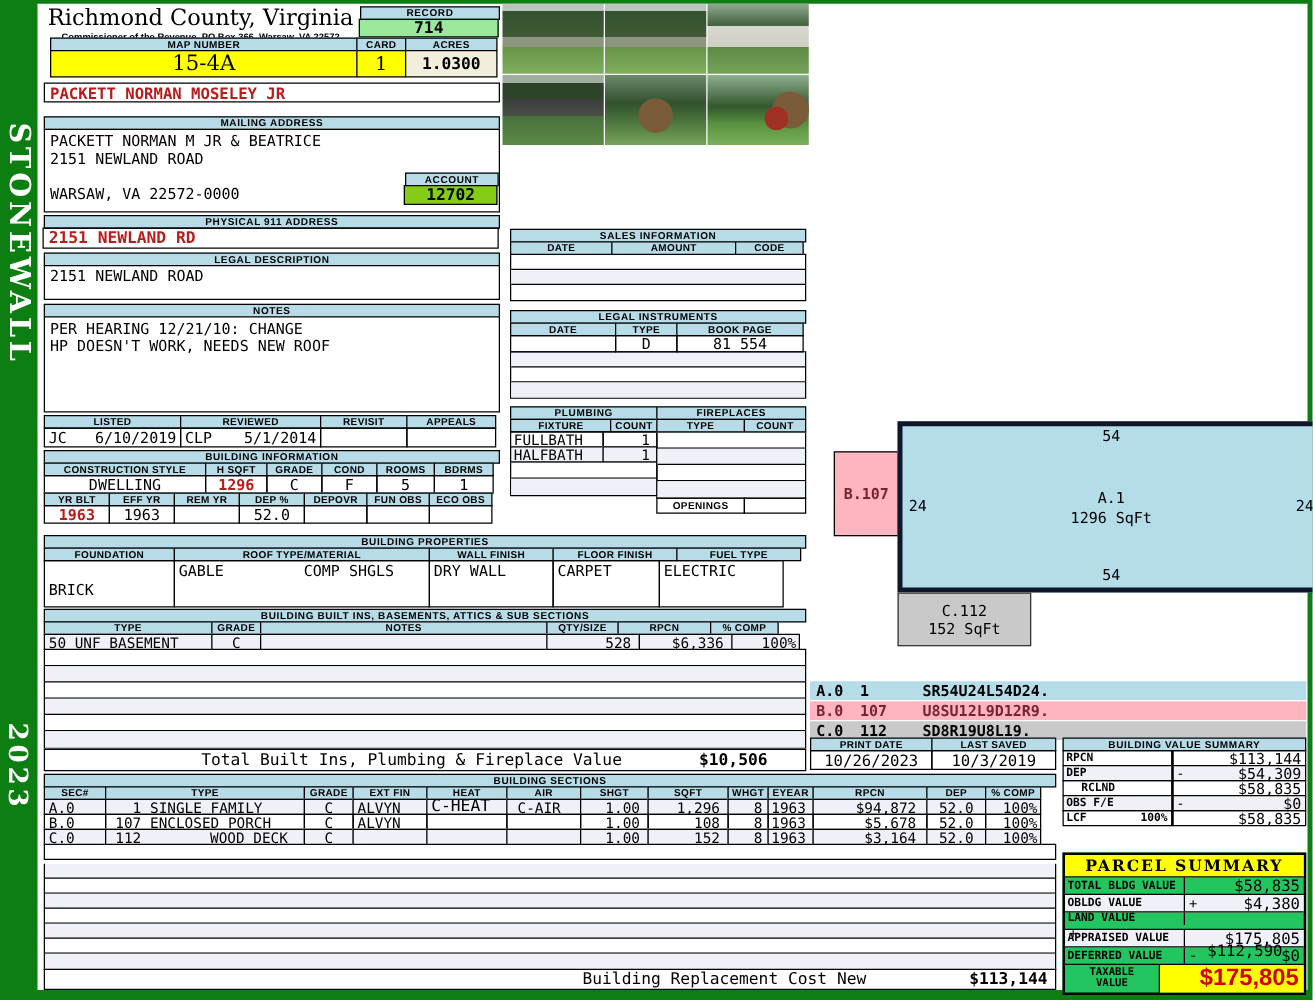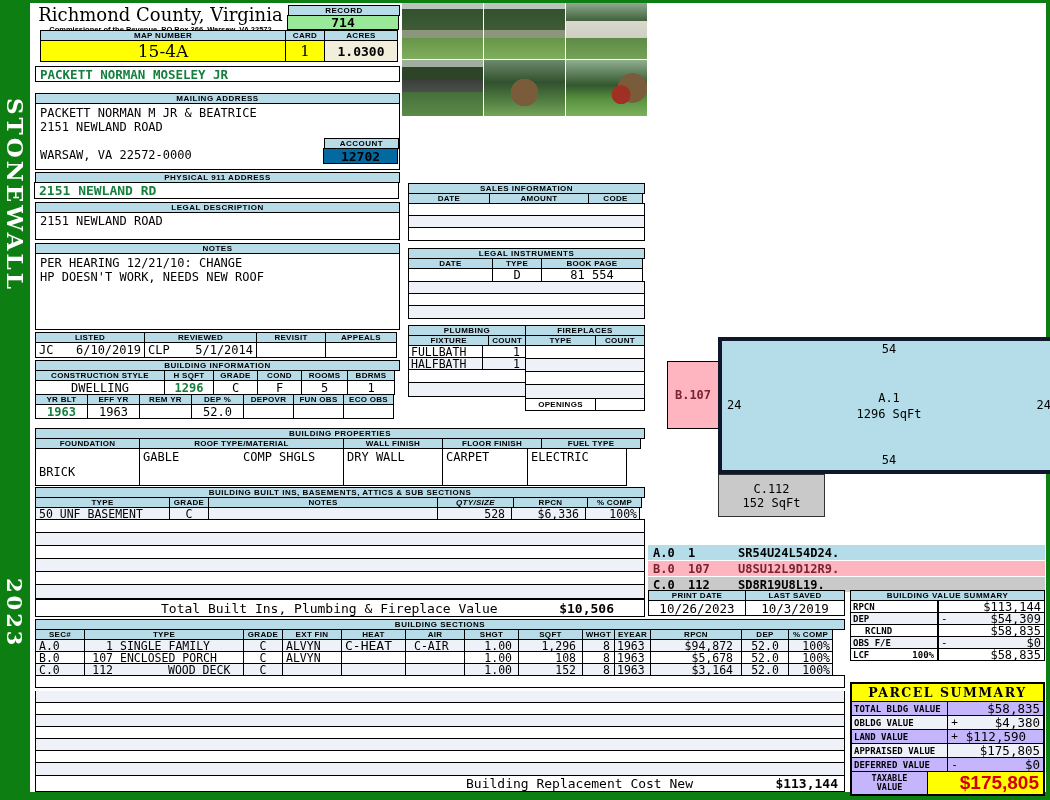--- a/index.html
+++ b/index.html
@@ -7,21 +7,21 @@
   .page { position:relative; width:1050px; height:800px; background:#0c7e12; overflow:hidden; }
   .canvas { position:absolute; left:30px; top:3px; width:1016px; height:789px; background:#ffffff; }
   .abs { position:absolute; }
   .vtext { position:absolute; left:2px; color:#fff; font-family:"DejaVu Serif", serif; font-weight:bold;
            writing-mode:vertical-rl; letter-spacing:3px; font-size:23px; }
   .hdr { background:#b8dbe8; border:1px solid #000; font-size:8px; font-weight:bold; text-align:center;
          font-family:"Liberation Sans", sans-serif; height:11px; line-height:9px; display:flex;
          align-items:center; justify-content:center; letter-spacing:0.5px; }
   .mono { font-family:"DejaVu Sans Mono", monospace; }
   .serif { font-family:"DejaVu Serif", serif; }
-  .red { color:#15803d; }
+  .red { color:#b91c1c; }
   .tr { display:flex; }
   .stack > * + * { margin-top:-1px; }
   .td { border:1px solid #000; margin-left:-1px; display:flex; align-items:center; font-size:12px; }
   .td:first-child { margin-left:0; }
   .thd { background:#b8dbe8; font-size:8px; font-weight:bold; justify-content:center; letter-spacing:0.3px; height:11px; }
   .alt { background:#eef1f8; }
   .rowsbox { border:1px solid #000; margin-top:-1px; }
   .rowsbox > div { height:13px; border-bottom:1px solid #000; }
   .rowsbox > div:last-child { border-bottom:none; }
   .right { justify-content:flex-end; }
@@ -75,21 +75,21 @@
     </div>
 
     <div class="abs stack" style="left:5px; top:90px; width:365px;">
       <div class="hdr">MAILING ADDRESS</div>
       <div style="border:1px solid #000; height:67px; position:relative; background:#fff;">
         <div class="mono" style="font-size:12px; padding:2px 0 0 4px;">PACKETT NORMAN M JR &amp; BEATRICE</div>
         <div class="mono" style="font-size:12px; padding-left:4px;">2151 NEWLAND ROAD</div>
         <div class="mono" style="font-size:12px; padding:14px 0 0 4px;">WARSAW, VA 22572-0000</div>
         <div class="stack" style="position:absolute; right:0; top:34px; width:75px;">
           <div class="hdr">ACCOUNT</div>
-          <div class="td mono center" style="height:16px; font-weight:bold; font-size:13px; width:100%; background:#0369a1;">12702</div>
+          <div class="td mono center" style="height:16px; font-weight:bold; font-size:13px; width:100%; background:#84cc16;">12702</div>
         </div>
       </div>
     </div>
 
     <div class="abs stack" style="left:5px; top:169px; width:365px;">
       <div class="hdr">PHYSICAL 911 ADDRESS</div>
       <div class="td mono red" style="height:17px; font-weight:bold; font-size:13px; padding-left:4px; width:100%;">2151 NEWLAND RD</div>
     </div>
 
     <div class="abs stack" style="left:5px; top:199px; width:365px;">
@@ -186,21 +186,21 @@
         <div class="td mono" style="width:100px; height:38px; align-items:flex-start; padding:1px 0 0 3px;">ELECTRIC</div>
       </div>
     </div>
 
     <div class="abs stack" style="left:5px; top:484px; width:610px;">
       <div class="hdr">BUILDING BUILT INS, BASEMENTS, ATTICS &amp; SUB SECTIONS</div>
       <div class="tr">
         <div class="td thd" style="width:135px;">TYPE</div>
         <div class="td thd" style="width:40px;">GRADE</div>
         <div class="td thd" style="width:230px;">NOTES</div>
-        <div class="td thd" style="width:77px;font-style:italic;">QTY/SIZE</div>
+        <div class="td thd" style="width:58px;">QTY/SIZE</div>
         <div class="td thd" style="width:75px;">RPCN</div>
         <div class="td thd" style="width:55px;">% COMP</div>
       </div>
       <div class="tr">
         <div class="td mono alt" style="width:135px; height:13px; padding-left:3px; font-size:11.5px;">50 UNF BASEMENT</div>
         <div class="td mono alt center" style="width:40px; height:13px; font-size:11.5px;">C</div>
         <div class="td mono alt" style="width:230px; height:13px; font-size:11.5px;"></div>
         <div class="td mono alt right" style="width:75px; height:13px; padding-right:6px; font-size:11.5px;">528</div>
         <div class="td mono alt right" style="width:75px; height:13px; padding-right:6px; font-size:11.5px;">$6,336</div>
         <div class="td mono alt right" style="width:55px; height:13px; padding-right:2px; font-size:11.5px;">100%</div>
@@ -485,33 +485,33 @@
             <span>LCF</span>
             <span style="padding-right:3px;">100%</span>
           </div>
         <div class="td" style="width:108px; height:13px; border-left:2px solid #000;">
             <span class="mono" style="font-size:11px; width:12px; padding-left:2px;"></span>
             <span class="mono" style="font-size:12px; flex:1; text-align:right; padding-right:3px;">$58,835</span>
           </div>
       </div>
     </div>
 
-    <div class="abs" style="left:820px; top:679px; width:195px; border:2px solid #000; background:#c4b5fd;">
+    <div class="abs" style="left:820px; top:679px; width:195px; border:2px solid #000; background:#22c55e;">
       <div style="background:#ffff00; height:18px; display:flex; align-items:center; justify-content:center; font-family:'DejaVu Serif',serif; font-weight:bold; font-size:12.5px; letter-spacing:1.5px; border-bottom:1px solid #000;">PARCEL SUMMARY</div>
       <div style="display:flex; height:14px; border-bottom:1px solid #000; align-items:center;">
         <span style="width:96px; font-size:9px; font-weight:bold; font-family:'DejaVu Sans Mono',monospace; padding-left:2px; border-right:1px solid #000; height:100%; display:flex; align-items:center;">TOTAL BLDG VALUE</span>
         <span class="mono" style="width:13px; font-size:11px; text-align:center;"></span>
         <span class="mono" style="flex:1; font-size:12.5px; text-align:right; padding-right:3px;">$58,835</span>
       </div>
       <div style="display:flex; height:14px; border-bottom:1px solid #000; align-items:center; background:#eef1f8;">
         <span style="width:96px; font-size:9px; font-weight:bold; font-family:'DejaVu Sans Mono',monospace; padding-left:2px; border-right:1px solid #000; height:100%; display:flex; align-items:center;">OBLDG VALUE</span>
         <span class="mono" style="width:13px; font-size:11px; text-align:center;">+</span>
         <span class="mono" style="flex:1; font-size:12.5px; text-align:right; padding-right:3px;">$4,380</span>
       </div>
-      <div style="display:flex; height:14px; border-bottom:1px solid #000; align-items:center;">
+      <div style="display:flex; height:14px; border-bottom:1px solid #000; flex-direction:column;">
         <span style="width:96px; font-size:9px; font-weight:bold; font-family:'DejaVu Sans Mono',monospace; padding-left:2px; border-right:1px solid #000; height:100%; display:flex; align-items:center;">LAND VALUE</span>
         <span class="mono" style="width:13px; font-size:11px; text-align:center;">+</span>
         <span class="mono" style="flex:1; font-size:12.5px; text-align:right; padding-right:17px;">$112,590</span>
       </div>
       <div style="display:flex; height:14px; border-bottom:1px solid #000; align-items:center; background:#eef1f8;">
         <span style="width:96px; font-size:9px; font-weight:bold; font-family:'DejaVu Sans Mono',monospace; padding-left:2px; border-right:1px solid #000; height:100%; display:flex; align-items:center;">APPRAISED VALUE</span>
         <span class="mono" style="width:13px; font-size:11px; text-align:center;"></span>
         <span class="mono" style="flex:1; font-size:12.5px; text-align:right; padding-right:3px;">$175,805</span>
       </div>
       <div style="display:flex; height:14px; border-bottom:1px solid #000; align-items:center;">

